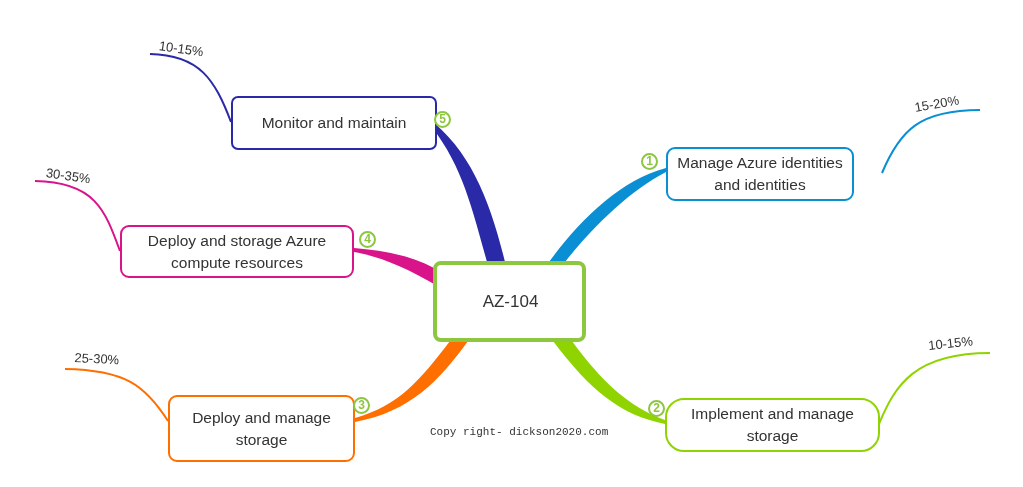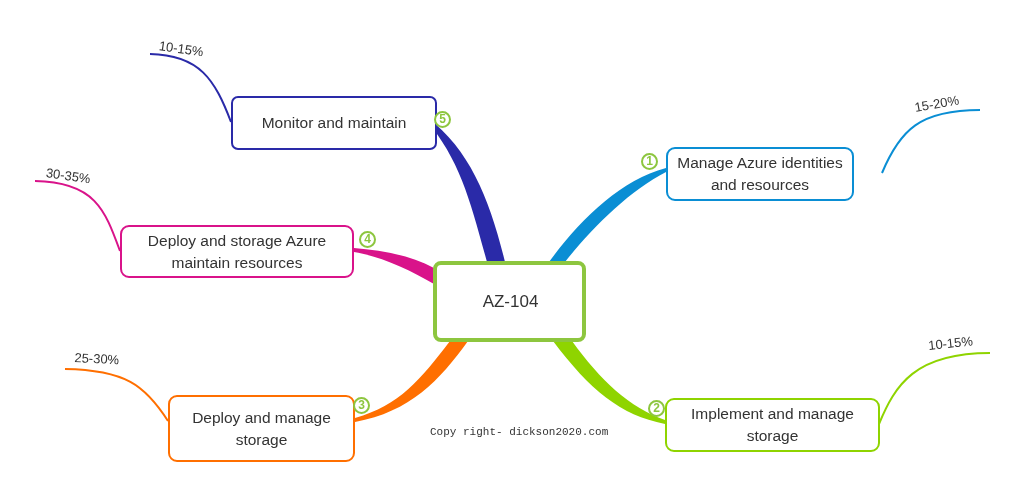--- a/index.html
+++ b/index.html
@@ -44,45 +44,45 @@
   <div>
       <div>Monitor and maintain</div>
     </div>
 </div>
 <div class="badge" style="left:434px; top:111px;">5</div>
 <div class="pct" style="left:158px; top:38px; transform: rotate(8deg);">10-15%</div>
 
 <div class="node" style="left:666px; top:147px; width:188px; height:54px; border-color:#0a8ed4;">
   <div>
       <div>Manage Azure identities</div>
-       <div>and resources</div>
+       <div>and identities</div>
     </div>
 </div>
 <div class="badge" style="left:641px; top:153px;">1</div>
 <div class="pct" style="left:916px; top:100px; transform: rotate(-10deg);">15-20%</div>
 
 <div class="node" style="left:120px; top:225px; width:234px; height:53px; border-color:#d9138a;">
   <div>
       <div>Deploy and storage Azure</div>
-       <div>maintain resources</div>
+       <div>compute resources</div>
     </div>
 </div>
 <div class="badge" style="left:359px; top:231px;">4</div>
 <div class="pct" style="left:45px; top:165px; transform: rotate(8deg);">30-35%</div>
 
 <div class="node" style="left:168px; top:395px; width:187px; height:67px; border-color:#ff6f00;">
   <div>
       <div>Deploy and manage</div>
        <div>storage</div>
     </div>
 </div>
 <div class="badge" style="left:353px; top:397px;">3</div>
 <div class="pct" style="left:74px; top:350px; transform: rotate(3deg);">25-30%</div>
 
-<div class="node" style="left:665px; top:398px; width:215px; height:54px; border-color:#8fd400;">
+<div class="node" style="left:665px; top:398px; width:215px; height:54px; border-color:#8fd400;border-radius:19px;">
   <div>
       <div>Implement and manage</div>
        <div>storage</div>
     </div>
 </div>
 <div class="badge" style="left:648px; top:400px;">2</div>
 <div class="pct" style="left:929px; top:338px; transform: rotate(-6deg);">10-15%</div>
 
 <div class="copy">Copy right- dickson2020.com</div>
 

